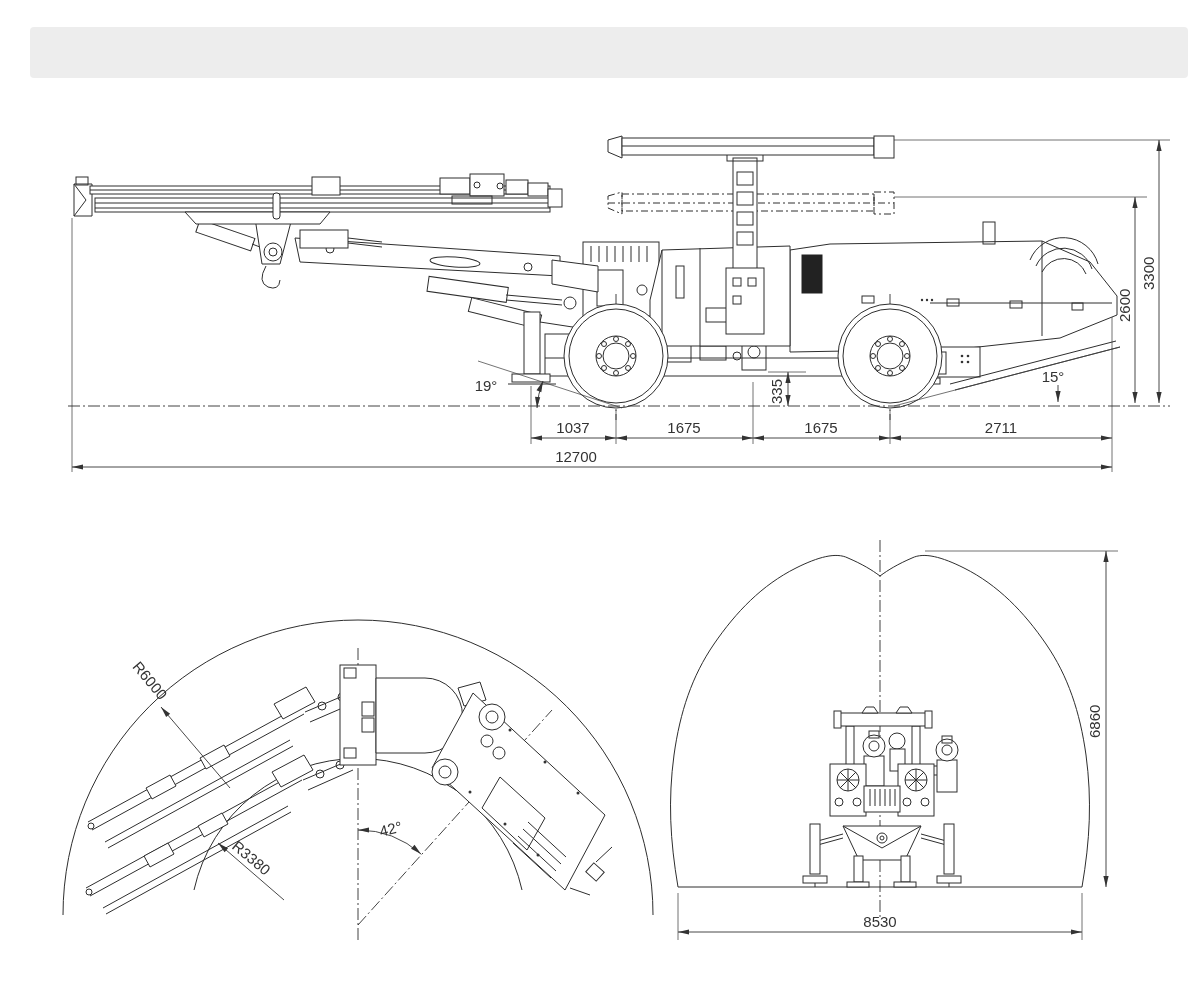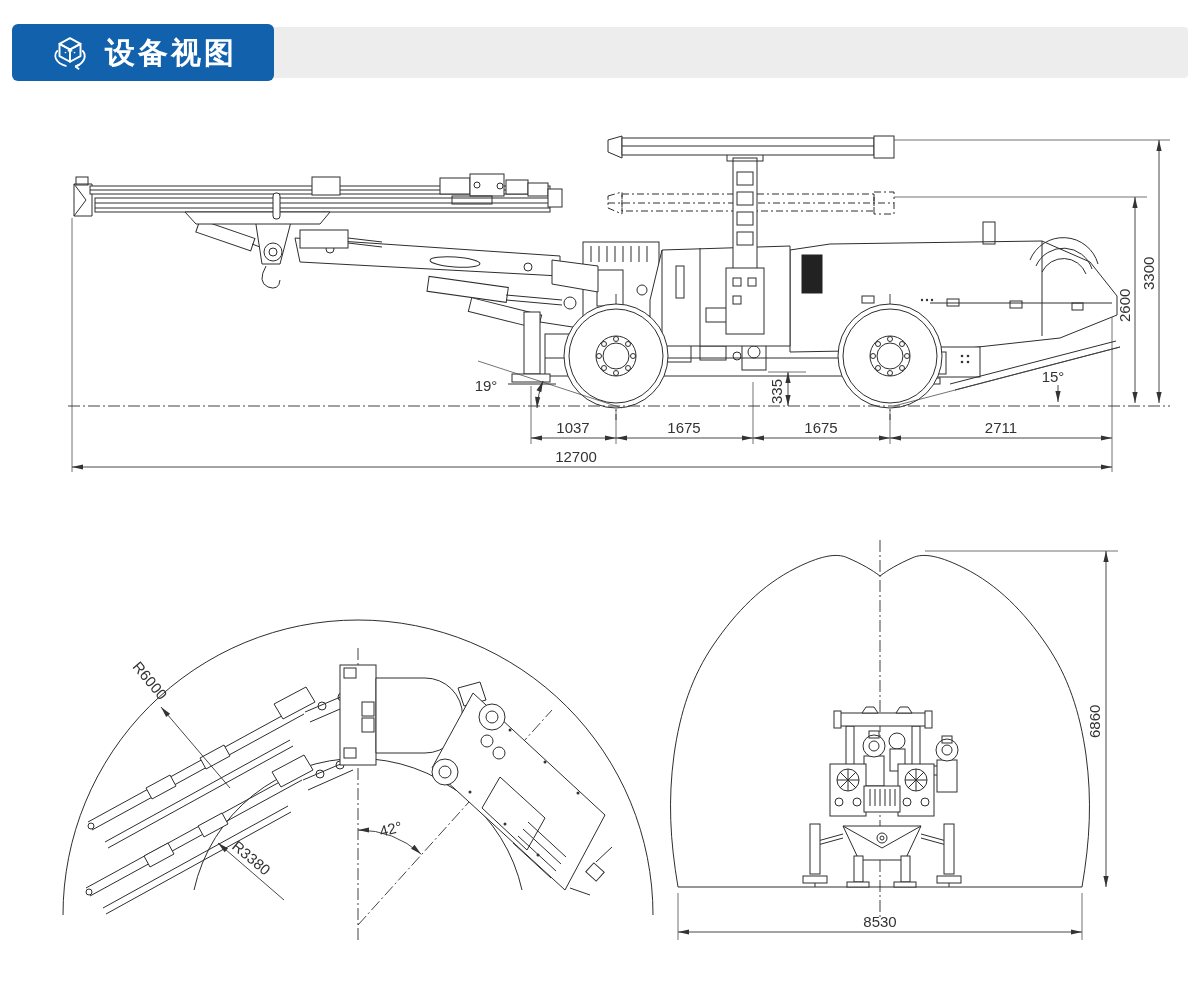--- a/index.html
+++ b/index.html
@@ -18,36 +18,20 @@
   .cdash{stroke:#2e2e2e;stroke-width:0.9;fill:none;stroke-dasharray:12 3 2 3;}
   .cdash2{stroke:#2e2e2e;stroke-width:1;fill:none;stroke-dasharray:7 3 2 3;}
   .dark{fill:#222;stroke:#222;}
 </style>
 </head>
 <body>
 
 <div class="page">
 
   <div class="header-bar"></div>
-  <div class="header-badge">
-    <svg width="42" height="42" viewBox="0 0 48 48">
-      <g fill="none" stroke="#fff" stroke-width="2.2" stroke-linejoin="round">
-        <path d="M24,7 L36,13.5 L24,20 L12,13.5 Z"></path>
-        <path d="M12,13.5 L24,20 L24,34 L12,27.5 Z"></path>
-        <path d="M36,13.5 L24,20 L24,34 L36,27.5 Z"></path>
-        <path d="M24,23 L24,30" stroke-dasharray="2 2" stroke-width="1.4"></path>
-        <path d="M18,17 L30,24" stroke-dasharray="2 2" stroke-width="1.4"></path>
-        <path d="M30,17 L18,24" stroke-dasharray="2 2" stroke-width="1.4"></path>
-        <path d="M10,21 C4,27 8,36 20,39" stroke-width="2"></path>
-        <path d="M38,21 C44,27 40,36 30,39.5"></path>
-        <path d="M30,39.5 l5,-2.5 M30,39.5 l4.5,3" stroke-width="2"></path>
-      </g>
-    </svg>
-    <span class="title">设备视图</span>
-  </div>
 
   <svg class="drawing-svg" width="1200" height="987" viewBox="0 0 1200 987">
     <defs>
       <marker id="ma" markerUnits="userSpaceOnUse" markerWidth="14" markerHeight="10" refX="12" refY="5" orient="auto">
         <path d="M1,2.4 L12,5 L1,7.6 Z" fill="#333"></path>
       </marker>
       <marker id="ms" markerUnits="userSpaceOnUse" markerWidth="14" markerHeight="10" refX="2" refY="5" orient="auto">
         <path d="M13,2.4 L2,5 L13,7.6 Z" fill="#333"></path>
       </marker>
     </defs>

